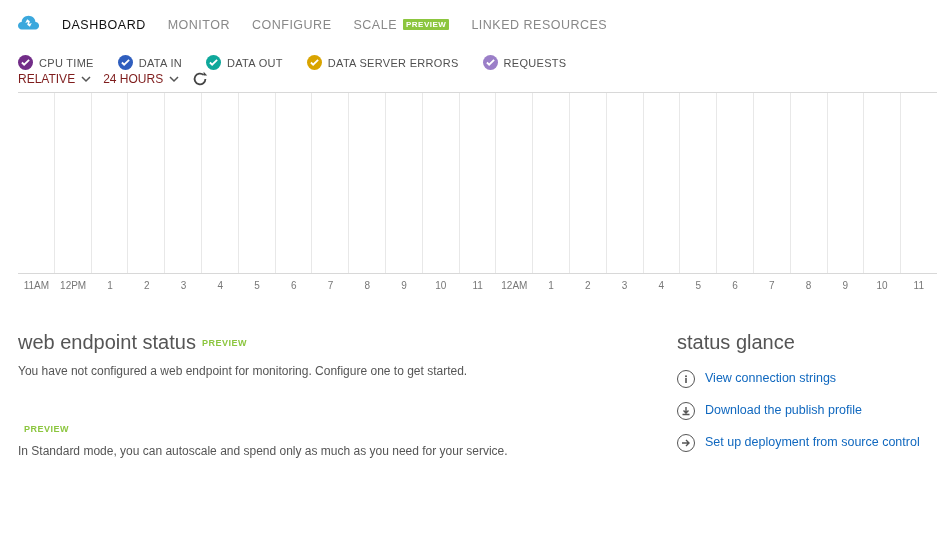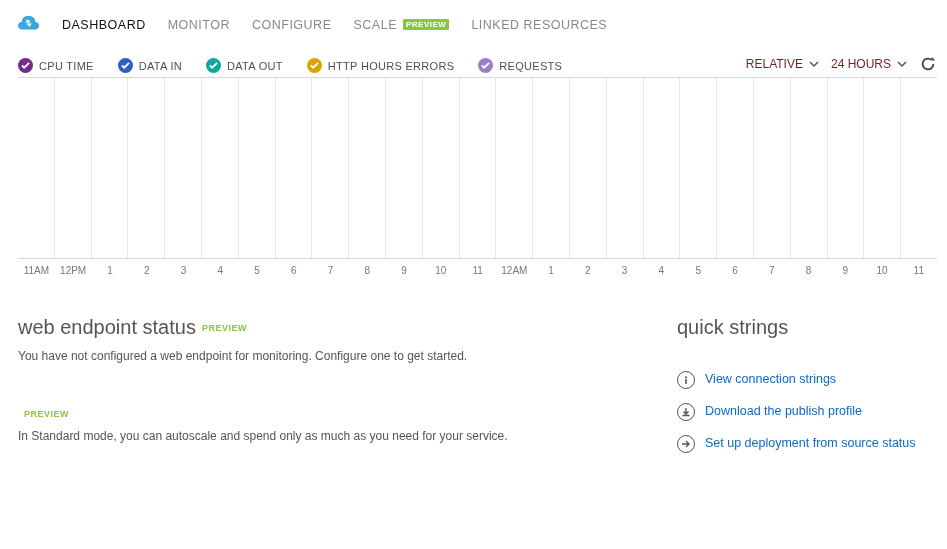--- a/index.html
+++ b/index.html
@@ -5,21 +5,21 @@
   * { box-sizing: border-box; margin: 0; padding: 0; }
   body { font-family: "Segoe UI", "Segoe UI Light", Arial, sans-serif; font-size: 13px; color: #333; background: #fff; width: 947px; }
   .container { padding: 8px 10px 20px 18px; }
   .tabs { display: flex; align-items: center; gap: 22px; padding: 6px 0 12px 0; }
   .tabs .logo svg { width: 22px; height: 18px; }
   .tab { font-size: 12.5px; letter-spacing: 0.5px; color: #888; cursor: pointer; display: flex; align-items: center; gap: 6px; }
   .tab.active { color: #111; font-weight: 400; }
   .preview-badge { background: #8cc63f; color: #fff; font-size: 8px; font-weight: 700; padding: 1px 3px; letter-spacing: 0.5px; border-radius: 1px; }
   .preview-badge-light { color: #8cc63f; font-size: 9px; font-weight: 700; letter-spacing: 0.5px; margin-left: 6px; }
 
-  .chart-legend-row { display: flex; align-items: flex-end; justify-content: space-between; padding: 8px 0 4px 0; }
+  .chart-legend-row { display: flex; align-items: flex-start; justify-content: space-between; padding: 8px 0 4px 0; flex-direction: column; }
   .legend-group { display: flex; align-items: center; gap: 24px; }
   .legend-item { display: flex; align-items: center; gap: 6px; font-size: 11px; color: #505050; letter-spacing: 0.3px; }
   .check-icon { width: 15px; height: 15px; border-radius: 50%; display: inline-flex; align-items: center; justify-content: center; }
   .check-icon svg { width: 9px; height: 9px; }
 
   .time-controls { display: flex; align-items: center; gap: 12px; font-size: 12px; color: #7f1d1d; }
   .time-controls .sel { display: flex; align-items: center; gap: 6px; cursor: pointer; }
   .time-controls .sel svg { width: 10px; height: 10px; }
   .refresh-ic { width: 18px; height: 18px; cursor: pointer; color: #444; }
 
@@ -35,21 +35,21 @@
   .right-col { width: 260px; }
 
   .section-title { font-size: 20px; font-weight: 300; color: #555; margin-bottom: 10px; display: flex; align-items: center; }
   .section-desc { font-size: 12px; color: #555; margin-bottom: 16px; }
   .action-link { font-size: 12px; letter-spacing: 0.3px; color: #333; display: inline-flex; align-items: center; gap: 8px; cursor: pointer; }
   .arrow-circle { width: 20px; height: 20px; border: 1.5px solid #555; border-radius: 50%; display: inline-flex; align-items: center; justify-content: center; }
   .arrow-circle svg { width: 10px; height: 10px; }
 
   .section + .section { margin-top: 46px; }
 
-  .quick-list { list-style: none; margin-top: 32px; }
+  .quick-list { list-style: none; margin-top: 16px; }
   .quick-list li { display: flex; align-items: flex-start; gap: 10px; margin-bottom: 14px; }
   .quick-list a { color: #1068bf; font-size: 12.5px; text-decoration: none; cursor: pointer; line-height: 1.3; }
   .ql-icon { width: 18px; height: 18px; border: 1.5px solid #555; border-radius: 50%; display: inline-flex; align-items: center; justify-content: center; flex-shrink: 0; color: #555; }
   .ql-icon svg { width: 10px; height: 10px; }
 </style>
 </head>
 <body>
 
 <div class="container">
 
@@ -103,21 +103,21 @@
             </svg>
           </span>
         <span>DATA OUT</span>
       </span>
       <span class="legend-item">
         <span class="check-icon" style="background:#D9A400">
             <svg viewBox="0 0 10 10">
               <path d="M1 5l2.5 2.5L9 2" stroke="#fff" stroke-width="2" fill="none"></path>
             </svg>
           </span>
-        <span>HTTP HOURS ERRORS</span>
+        <span>DATA SERVER ERRORS</span>
       </span>
       <span class="legend-item">
         <span class="check-icon" style="background:#9B7FC8">
             <svg viewBox="0 0 10 10">
               <path d="M1 5l2.5 2.5L9 2" stroke="#fff" stroke-width="2" fill="none"></path>
             </svg>
           </span>
         <span>REQUESTS</span>
       </span>
     </div>
@@ -209,21 +209,21 @@
       <div class="section">
         <div class="section-title">
           <span class="preview-badge-light">PREVIEW</span>
         </div>
         <div class="section-desc">In Standard mode, you can autoscale and spend only as much as you need for your service.</div>
       </div>
     </div>
 
     <div class="right-col">
       <div class="section-title">
-        <span>quick strings</span>
+        <span>status glance</span>
       </div>
       <ul class="quick-list" id="quick-list">
           <li>
             <span class="ql-icon">
               <svg viewBox="0 0 10 10">
                 <circle cx="5" cy="2.2" r="1" fill="#555"></circle>
                 <rect x="4.2" y="4" width="1.6" height="5" fill="#555"></rect>
               </svg>
             </span>
             <a>View connection strings</a>
@@ -235,19 +235,19 @@
               </svg>
             </span>
             <a>Download the publish profile</a>
           </li>
           <li>
             <span class="ql-icon">
               <svg viewBox="0 0 10 10">
                 <path d="M1 5h7M5 2l3 3-3 3" stroke="#555" stroke-width="1.4" fill="none"></path>
               </svg>
             </span>
-            <a>Set up deployment from source status</a>
+            <a>Set up deployment from source control</a>
           </li>
         </ul>
     </div>
   </div>
 
 </div>
 
 </body></html>

